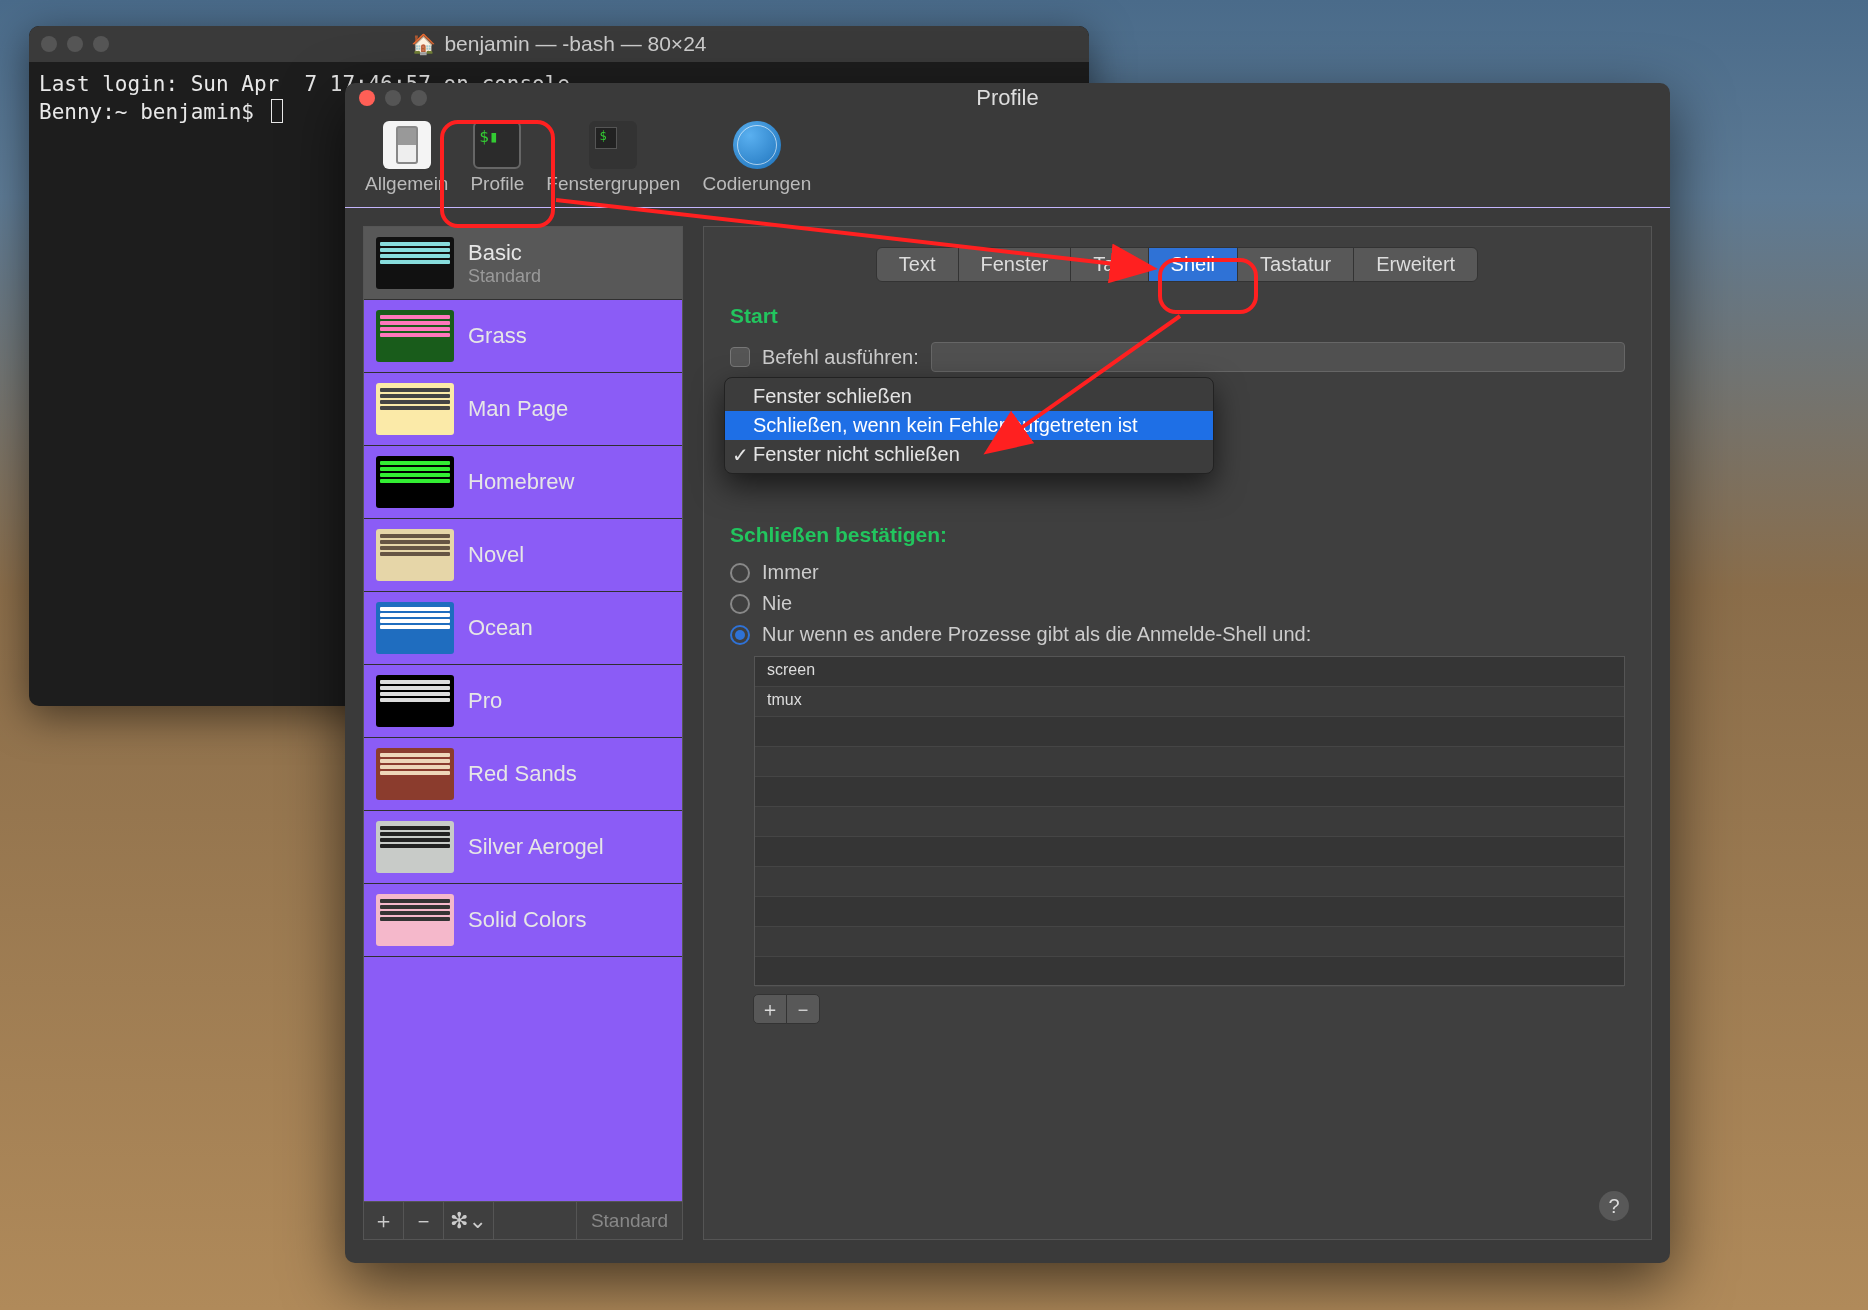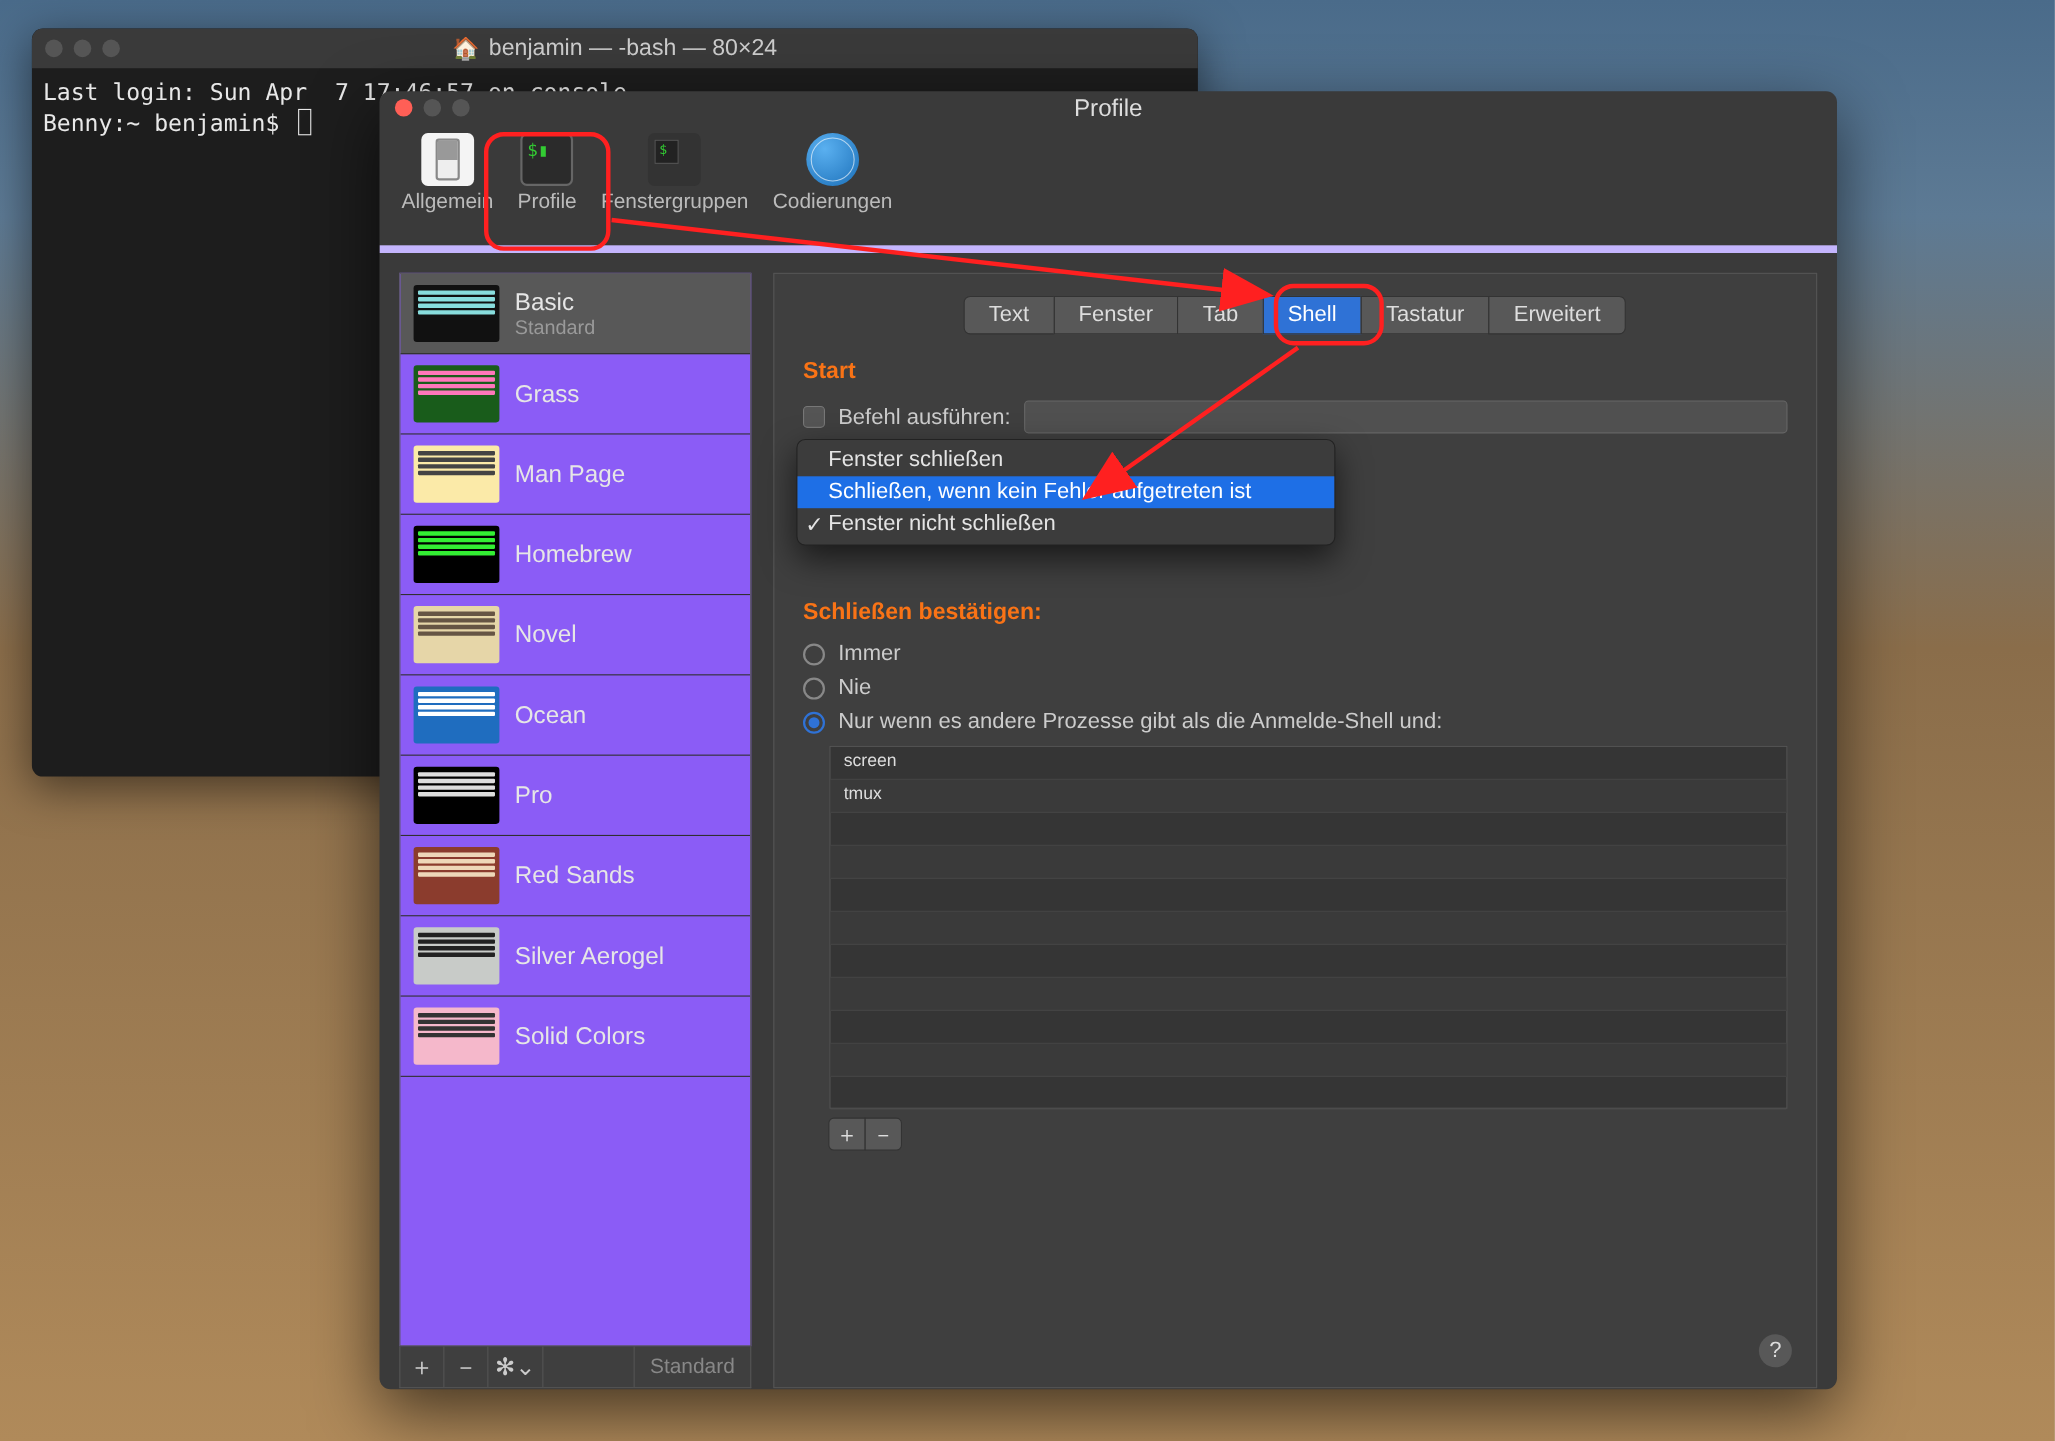--- a/index.html
+++ b/index.html
@@ -90,22 +90,22 @@
     left: 50%;
     transform: translateX(-50%);
     color: #ddd;
     font-size: 22px;
   }
 
   
   .toolbar {
     display: flex;
     gap: 10px;
-    padding: 4px 14px 24px;
-    border-bottom: 7px solid #c4b5fd;
+    padding: 4px 14px 8px;
+    border-bottom: 1px solid #c4b5fd;
   }
   .toolbar-item {
     display: flex;
     flex-direction: column;
     align-items: center;
     gap: 4px;
     color: #bbb;
     font-size: 19px;
     padding: 4px 6px;
   }
@@ -225,21 +225,21 @@
     background: #585858;
     color: #ddd;
     font-size: 20px;
     border: 1px solid #333;
     margin-left: -1px;
   }
   .tab:first-child { border-top-left-radius: 6px; border-bottom-left-radius: 6px; }
   .tab:last-child { border-top-right-radius: 6px; border-bottom-right-radius: 6px; }
   .tab.active { background: #2f72d6; color:#fff; }
 
-  .section-label { color:#f97316; font-size:21px; font-weight:600; margin: 10px 0 14px; }
+  .section-label { color:#22c55e; font-size:21px; font-weight:600; margin: 10px 0 14px; }
   .row {
     display:flex; align-items:center; gap: 12px; margin: 8px 0;
   }
   .checkbox {
     width: 20px; height: 20px; background:#555; border:1px solid #777; border-radius:4px;
     display:flex;align-items:center;justify-content:center;color:#ccc;font-size:14px;
   }
   .checkbox.checked::after { content:"✓"; }
   .text-label { color:#ccc; font-size:20px; }
   .text-field {

